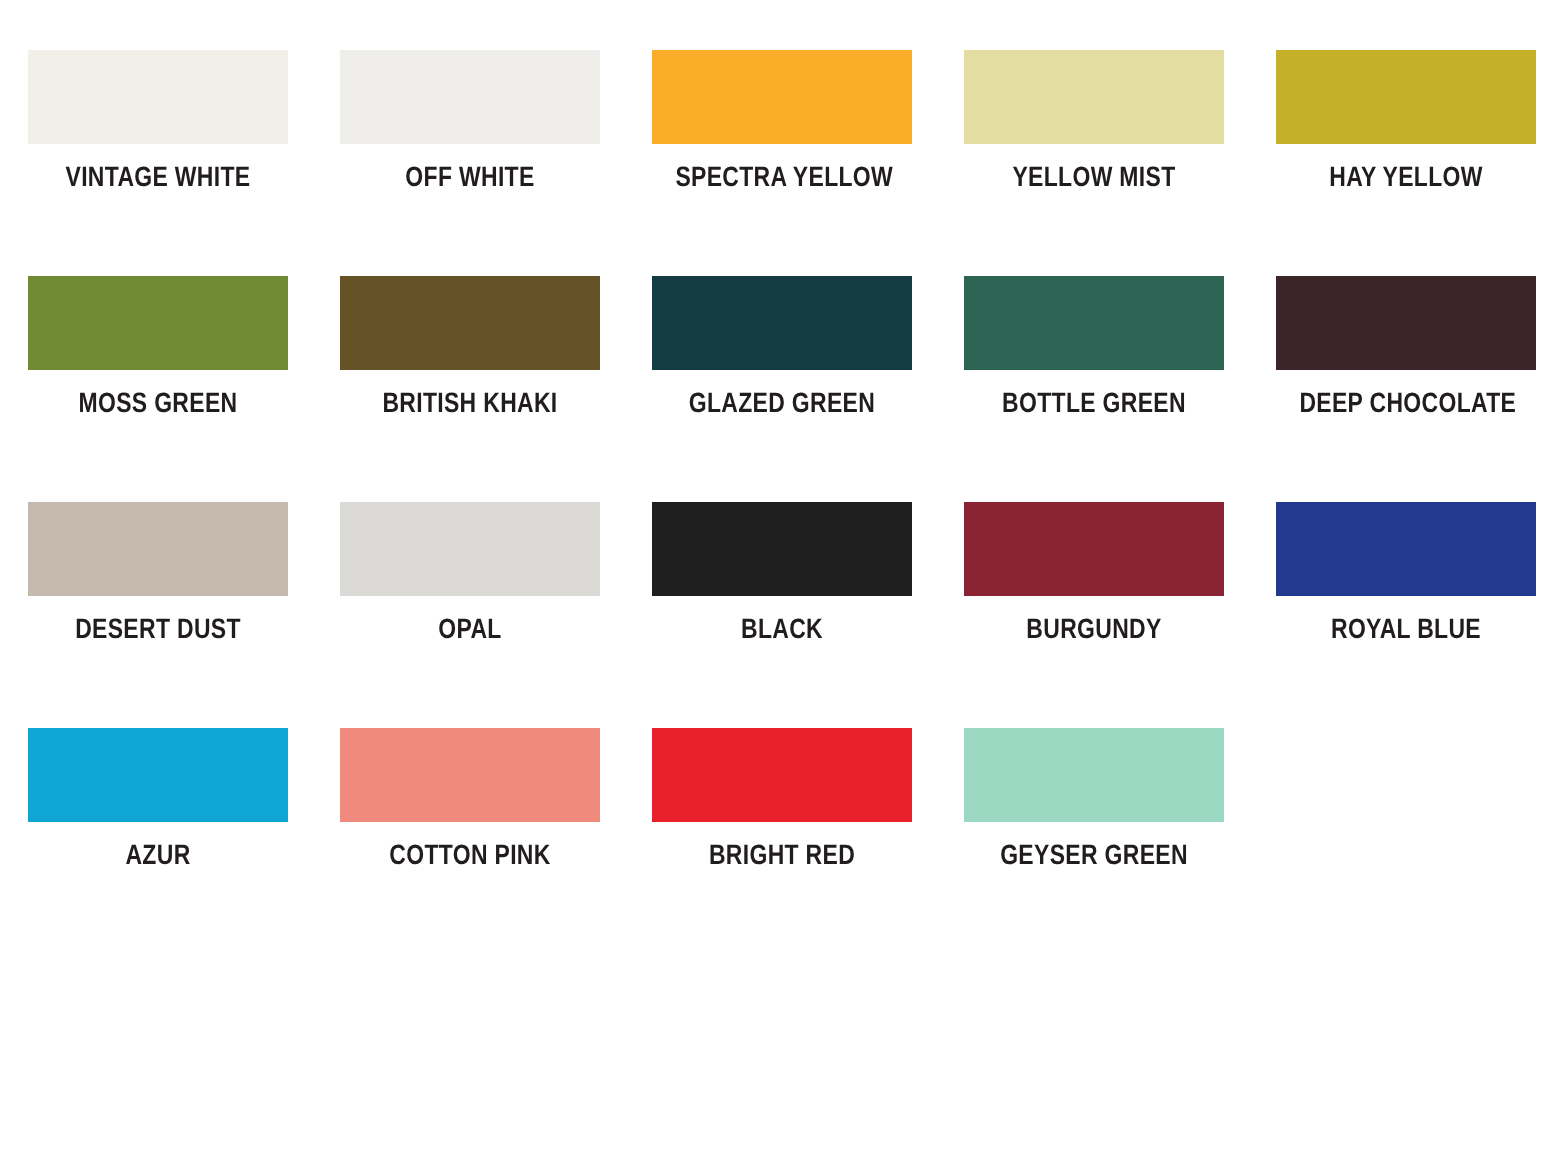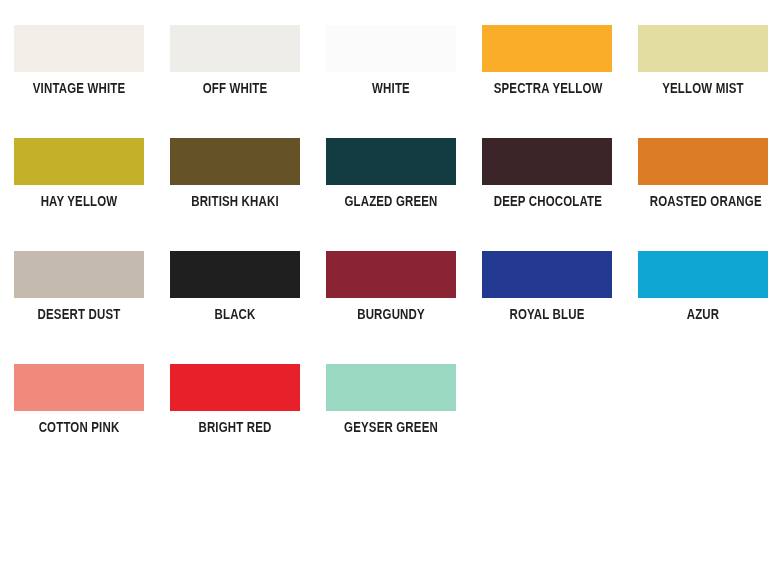--- a/index.html
+++ b/index.html
@@ -53,54 +53,58 @@
 <div id="palette-grid">
     <div class="swatch-cell">
       <span class="swatch-chip" style="background-color: rgb(242, 239, 233);"></span>
       <span class="swatch-label">VINTAGE WHITE</span>
     </div>
     <div class="swatch-cell">
       <span class="swatch-chip" style="background-color: rgb(239, 237, 234);"></span>
       <span class="swatch-label">OFF WHITE</span>
     </div>
     <div class="swatch-cell">
-      <span class="swatch-chip" style="background-color: rgb(251, 251, 251);"></span>
-      <span class="swatch-label">WHITE</span>
-    </div>
-    <div class="swatch-cell">
       <span class="swatch-chip" style="background-color: rgb(249, 173, 41);"></span>
       <span class="swatch-label">SPECTRA YELLOW</span>
     </div>
     <div class="swatch-cell">
       <span class="swatch-chip" style="background-color: rgb(228, 221, 161);"></span>
       <span class="swatch-label">YELLOW MIST</span>
     </div>
     <div class="swatch-cell">
       <span class="swatch-chip" style="background-color: rgb(196, 177, 41);"></span>
       <span class="swatch-label">HAY YELLOW</span>
     </div>
     <div class="swatch-cell">
+      <span class="swatch-chip" style="background-color: rgb(111, 138, 50);"></span>
+      <span class="swatch-label">MOSS GREEN</span>
+    </div>
+    <div class="swatch-cell">
       <span class="swatch-chip" style="background-color: rgb(102, 82, 39);"></span>
       <span class="swatch-label">BRITISH KHAKI</span>
     </div>
     <div class="swatch-cell">
       <span class="swatch-chip" style="background-color: rgb(18, 60, 66);"></span>
       <span class="swatch-label">GLAZED GREEN</span>
     </div>
     <div class="swatch-cell">
+      <span class="swatch-chip" style="background-color: rgb(45, 99, 82);"></span>
+      <span class="swatch-label">BOTTLE GREEN</span>
+    </div>
+    <div class="swatch-cell">
       <span class="swatch-chip" style="background-color: rgb(59, 37, 40);"></span>
       <span class="swatch-label">DEEP CHOCOLATE</span>
     </div>
     <div class="swatch-cell">
-      <span class="swatch-chip" style="background-color: rgb(221, 124, 38);"></span>
-      <span class="swatch-label">ROASTED ORANGE</span>
+      <span class="swatch-chip" style="background-color: rgb(196, 187, 174);"></span>
+      <span class="swatch-label">DESERT DUST</span>
     </div>
     <div class="swatch-cell">
-      <span class="swatch-chip" style="background-color: rgb(196, 187, 174);"></span>
-      <span class="swatch-label">DESERT DUST</span>
+      <span class="swatch-chip" style="background-color: rgb(220, 218, 214);"></span>
+      <span class="swatch-label">OPAL</span>
     </div>
     <div class="swatch-cell">
       <span class="swatch-chip" style="background-color: rgb(31, 31, 31);"></span>
       <span class="swatch-label">BLACK</span>
     </div>
     <div class="swatch-cell">
       <span class="swatch-chip" style="background-color: rgb(138, 36, 53);"></span>
       <span class="swatch-label">BURGUNDY</span>
     </div>
     <div class="swatch-cell">

